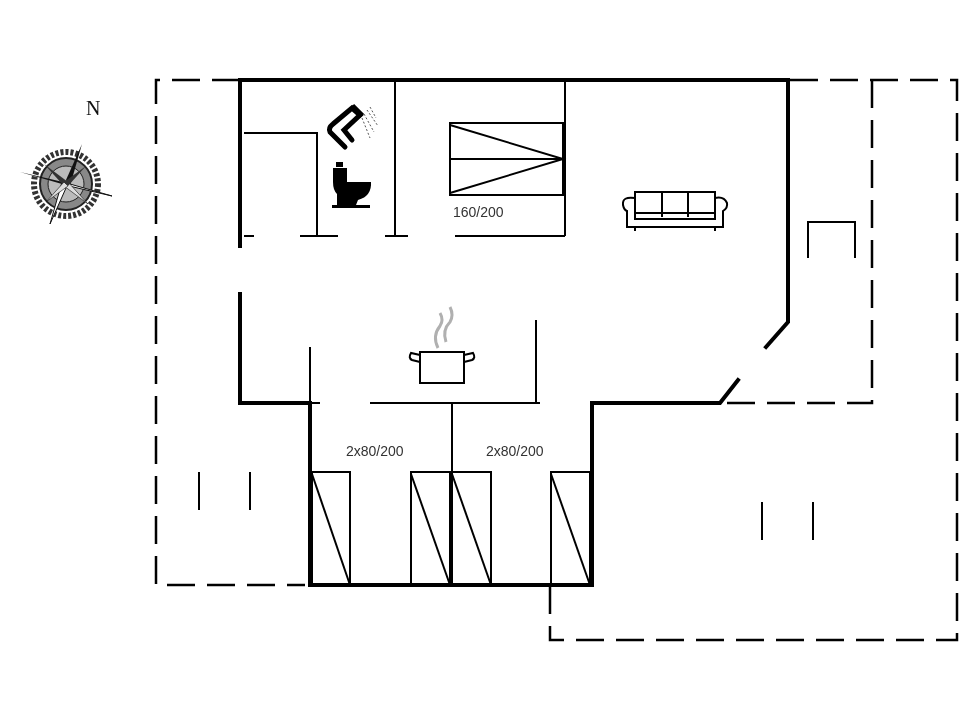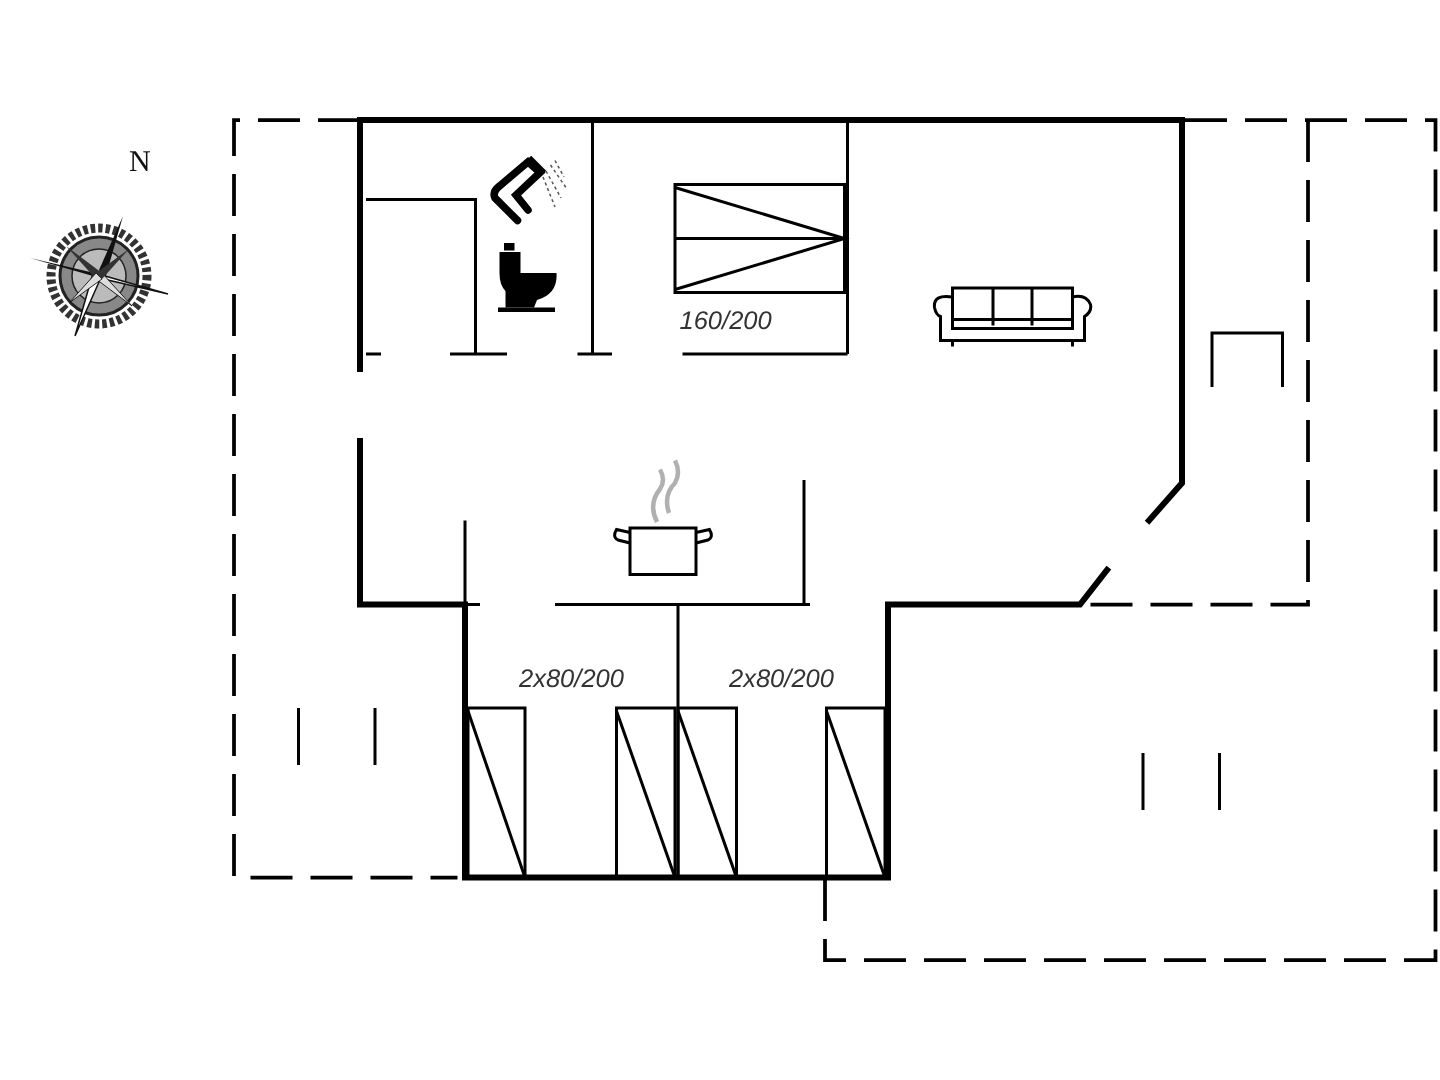--- a/index.html
+++ b/index.html
@@ -1,21 +1,21 @@
 <!DOCTYPE html>
 <html><head>
   <meta charset="utf-8">
   <style>
     html, body { margin: 0; padding: 0; background: #ffffff; }
     body { width: 960px; height: 720px; position: relative; overflow: hidden; font-family: "Liberation Sans", sans-serif; }
     #plan { position: absolute; left: 0; top: 0; width: 960px; height: 720px; }
     .wall { stroke: #000; stroke-width: 4; fill: none; stroke-linecap: square; }
     .thin { stroke: #000; stroke-width: 2; fill: none; }
     .dash { stroke: #000; stroke-width: 2.5; fill: none; stroke-dasharray: 28 12; }
-    .label { position: absolute; font-family: "Liberation Sans", sans-serif; font-size: 17px; color: #333; white-space: nowrap; font-style: italic; }
+    .label { position: absolute; font-family: "Liberation Sans", sans-serif; font-size: 14px; color: #333; white-space: nowrap; }
     .north { position: absolute; font-family: "Liberation Serif", serif; font-size: 20px; color: #111; }
   </style>
 </head>
 <body>
 
 <svg id="plan" viewBox="0 0 960 720" xmlns="http://www.w3.org/2000/svg">
 
   <g>
     <path class="dash" d="M240 80 L156 80 L156 585 L305 585"></path>
     <path class="dash" d="M790 80 L957 80 L957 640 L550 640 L550 585"></path>

